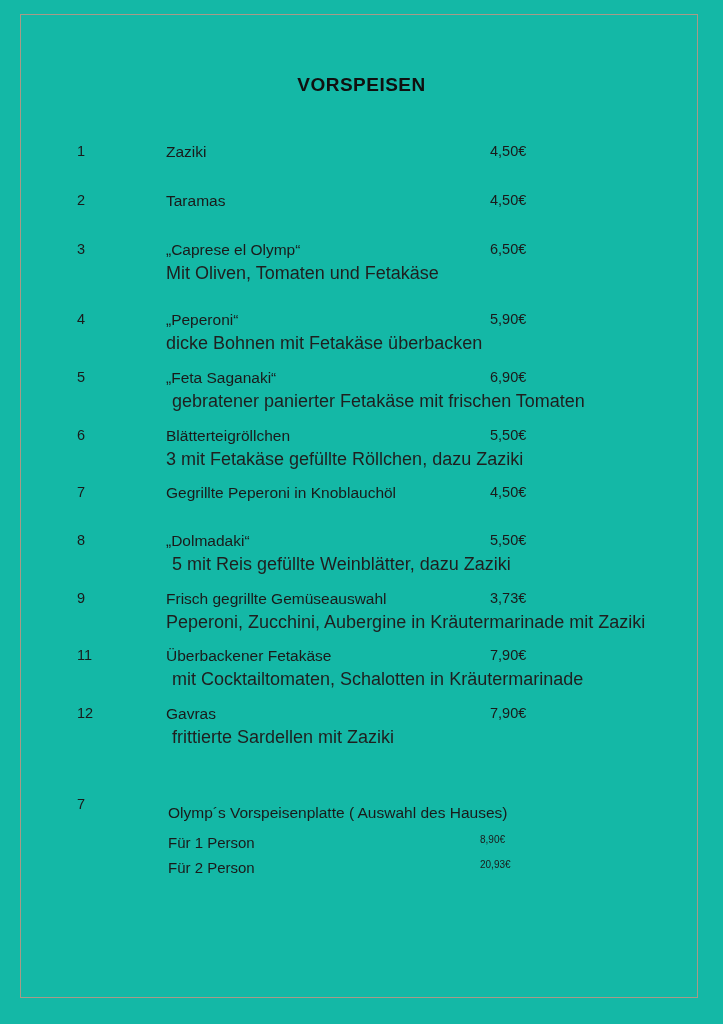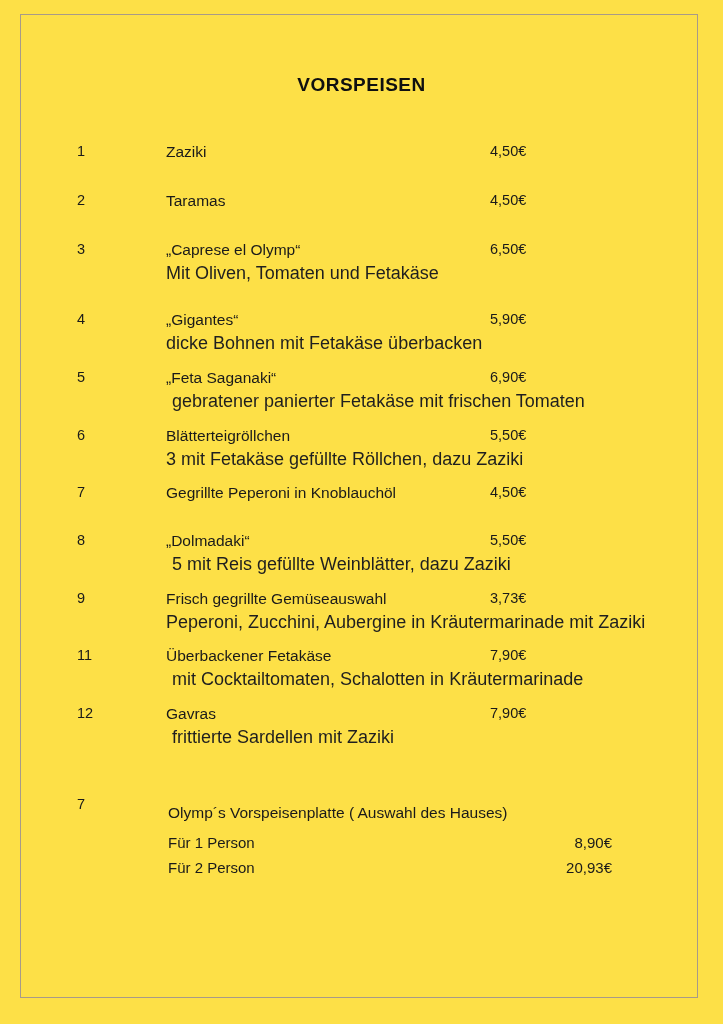--- a/index.html
+++ b/index.html
@@ -12,21 +12,21 @@
     background: #faecda;
     font-family: "Liberation Sans", sans-serif;
     color: #1a1a1a;
     overflow: hidden;
   }
 
   #menu-page {
     position: relative;
     width: 723px;
     height: 1024px;
-    background: #fde047;
+    background: #14b8a6;
     box-sizing: border-box;
   }
 
   
   #page-frame {
     position: absolute;
     left: 20px;
     top: 14px;
     width: 678px;
     height: 984px;
@@ -131,22 +131,21 @@
     left: 168px;
     top: 0;
     font-size: 15px;
     white-space: nowrap;
   }
   .platter-price {
     position: absolute;
     left: 480px;
     width: 132px;
     top: 0;
-    text-align: right;
-    font-size: 15px;
+    font-size: 10px;
     white-space: nowrap;
   }
 </style>
 </head>
 <body>
 
 <div id="menu-page">
 
   <div id="page-frame"></div>
 
@@ -164,21 +163,21 @@
         <div class="row-price">4,50€</div>
       </div>
       <div class="menu-row" style="top: 241px;">
         <div class="row-num">3</div>
         <div class="row-name">„Caprese el Olymp“</div>
         <div class="row-price">6,50€</div>
         <div class="row-desc">Mit Oliven, Tomaten und Fetakäse</div>
       </div>
       <div class="menu-row" style="top: 311px;">
         <div class="row-num">4</div>
-        <div class="row-name">„Gigantes“</div>
+        <div class="row-name">„Peperoni“</div>
         <div class="row-price">5,90€</div>
         <div class="row-desc">dicke Bohnen mit Fetakäse überbacken</div>
       </div>
       <div class="menu-row" style="top: 369px;">
         <div class="row-num">5</div>
         <div class="row-name">„Feta  Saganaki“</div>
         <div class="row-price">6,90€</div>
         <div class="row-desc indented">gebratener panierter Fetakäse mit frischen Tomaten</div>
       </div>
       <div class="menu-row" style="top: 427px;">

